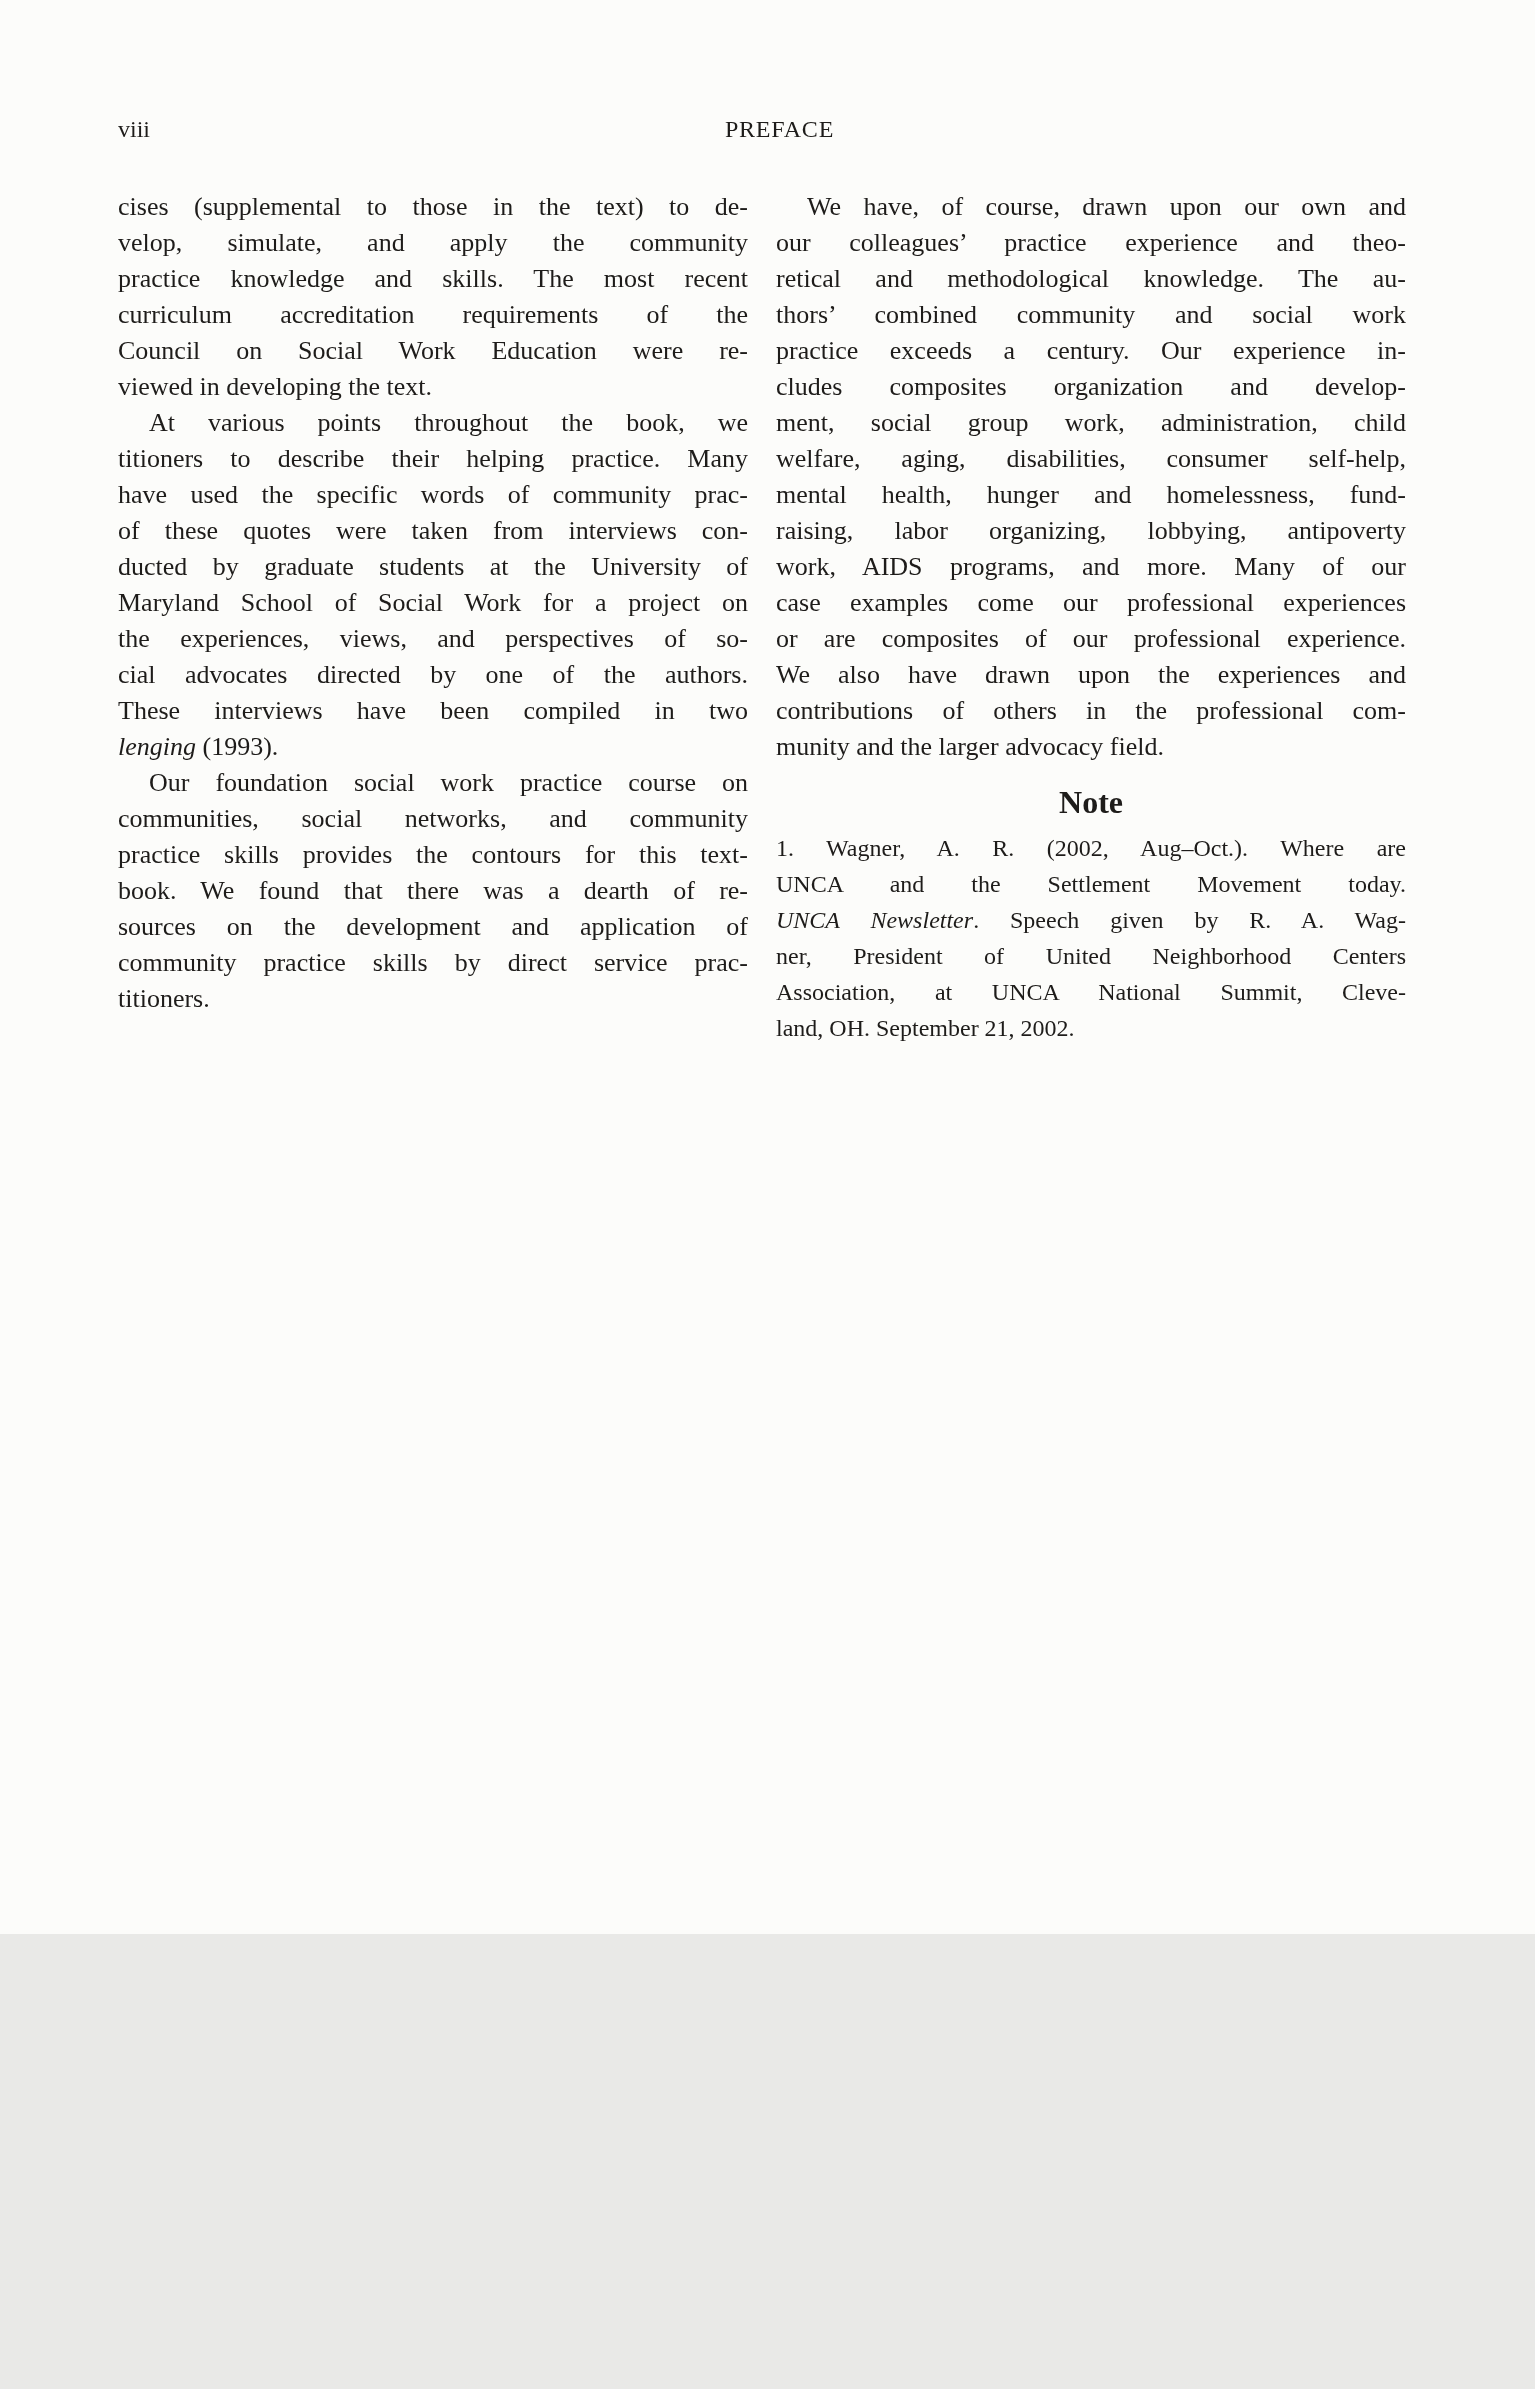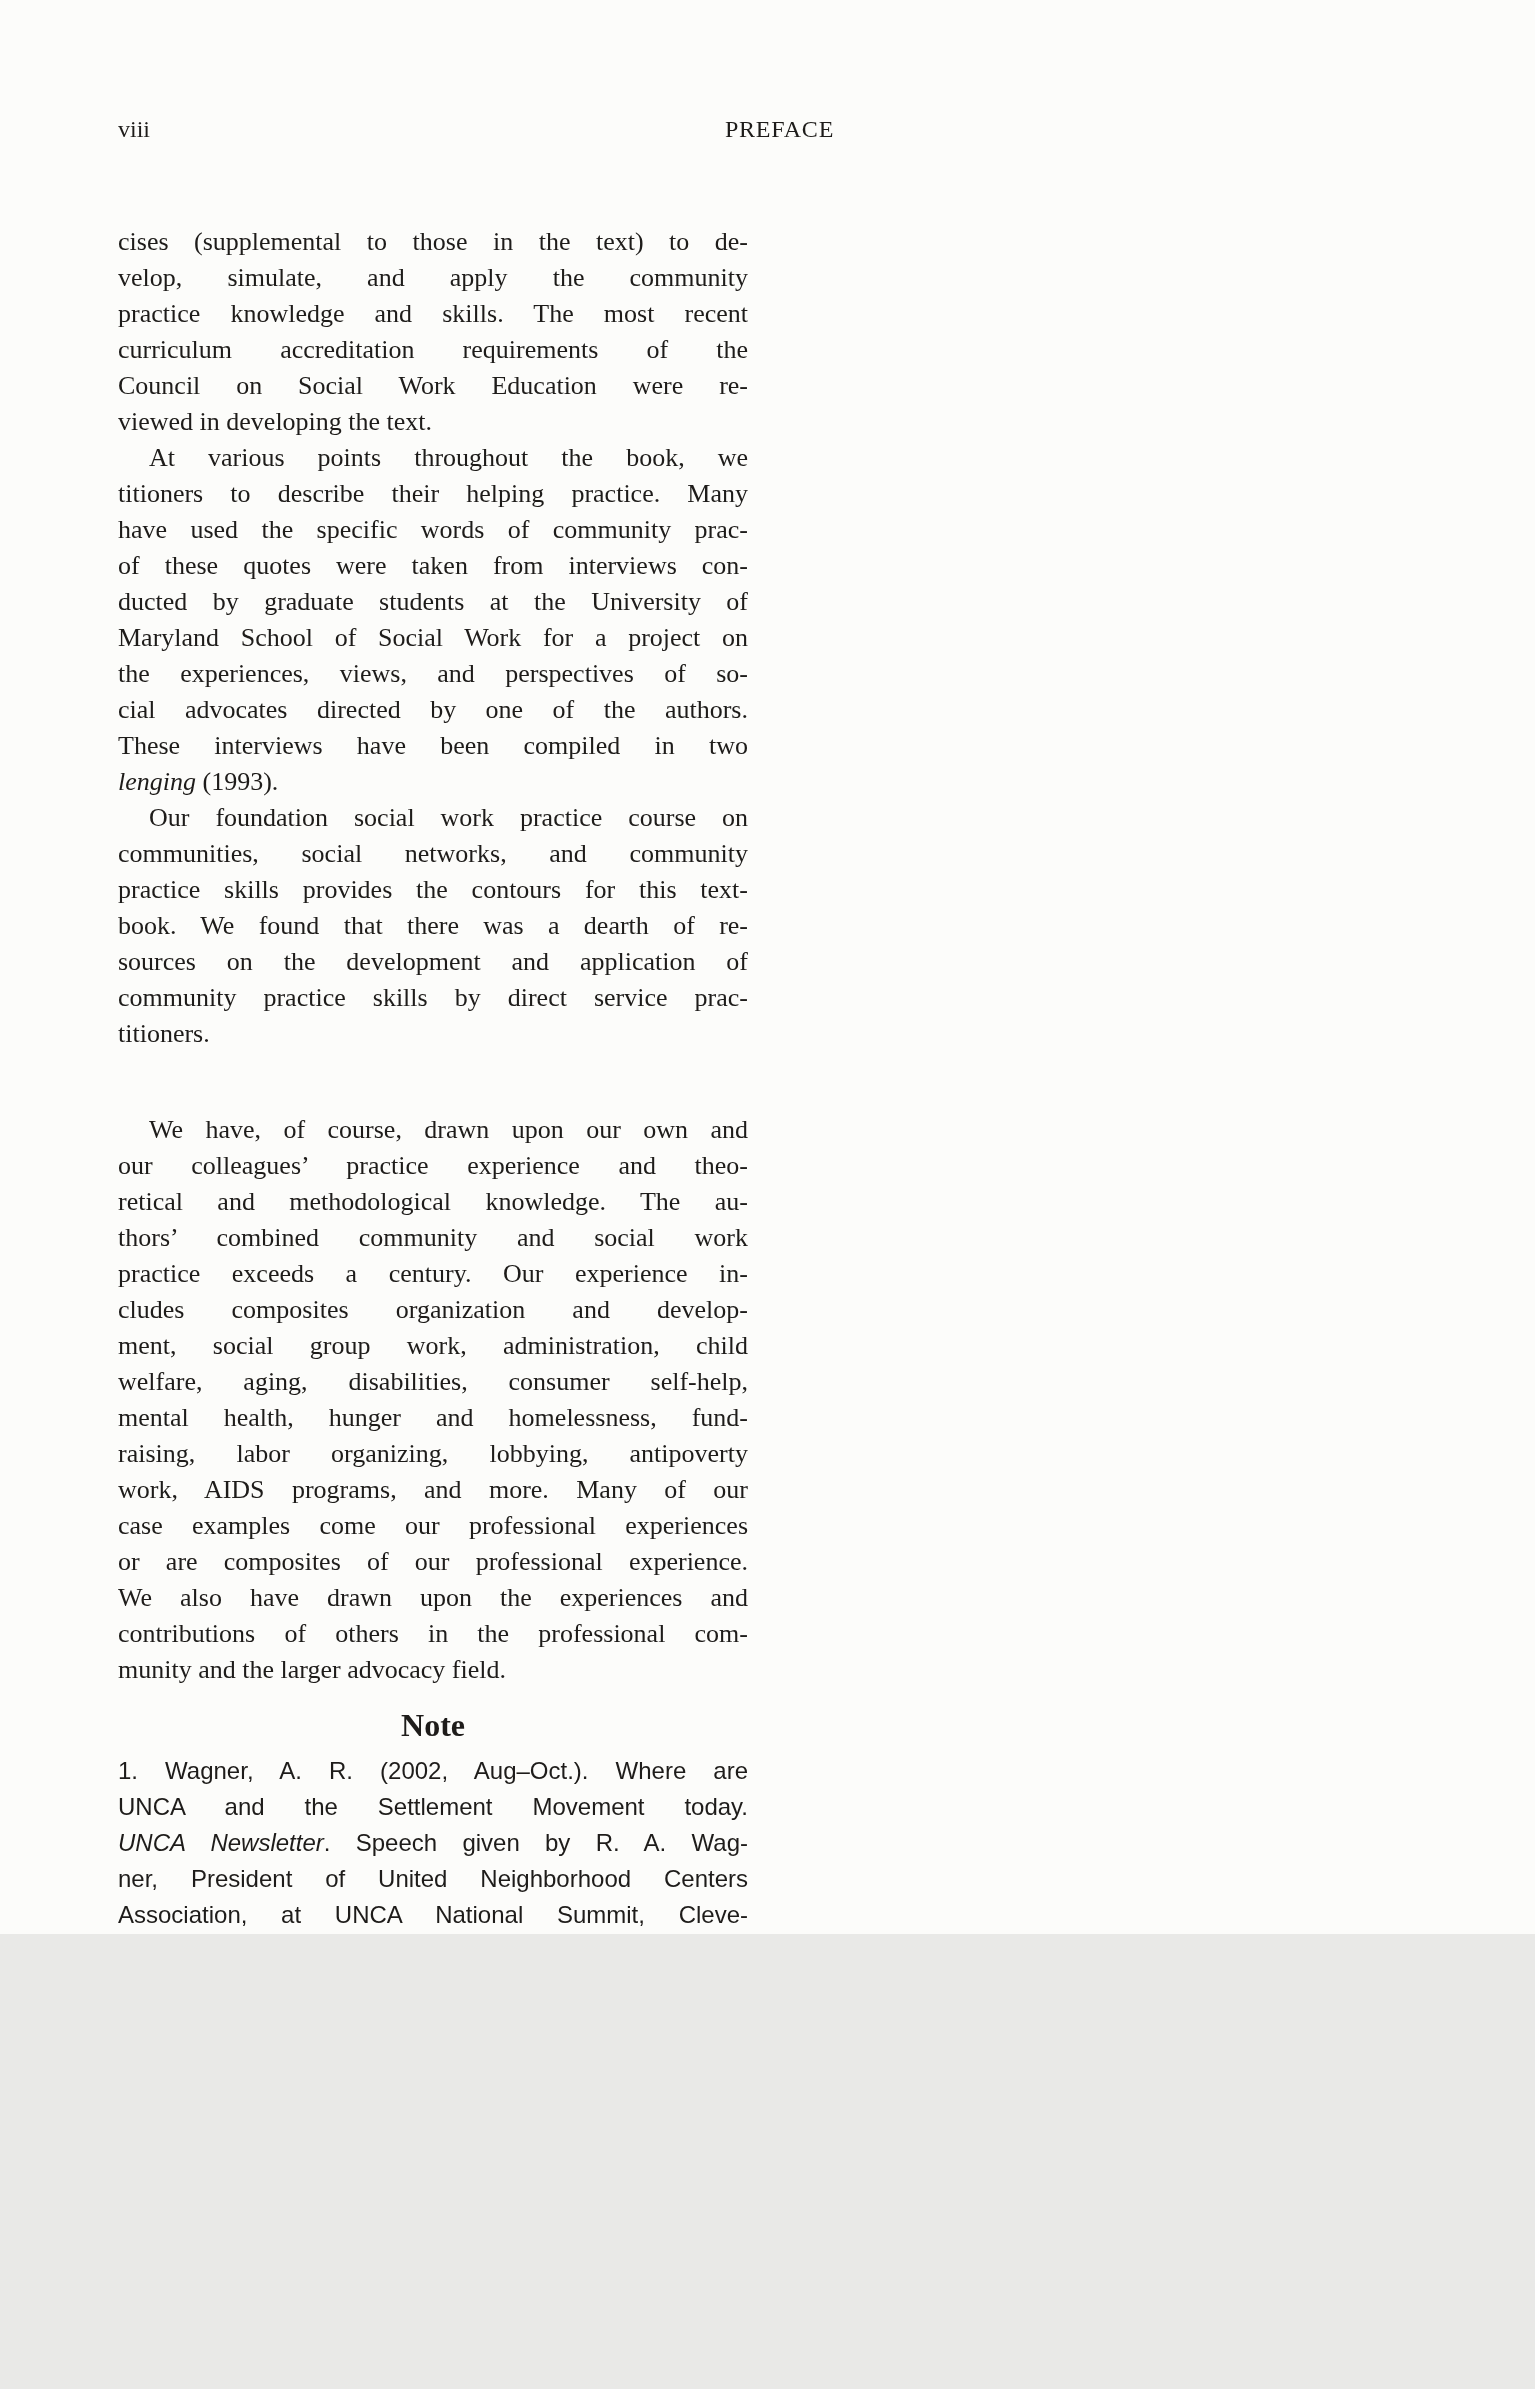--- a/index.html
+++ b/index.html
@@ -30,25 +30,24 @@
     position: absolute;
     left: 0; right: 0; top: 0;
     text-align: center;
     font-size: 24px;
     line-height: 28px;
     letter-spacing: 0.8px;
     margin-left: 24px;
   }
   .columns {
     position: absolute;
-    top: 224px; left: 118px;
+    top: 189px; left: 118px;
     width: 1317px;
     display: flex;
-    gap: 60px;
-    flex-direction: column;
+    gap: 28px;
   }
   .col { width: 630px; }
   .line {
     height: 36px;
     line-height: 36px;
     font-size: 26px;
     text-align: justify;
     
     text-align-last: justify;
     overflow: hidden;
@@ -59,21 +58,21 @@
   .line i { font-style: italic; }
   .note-heading {
     margin-top: 15px;
     height: 50px;
     line-height: 45px;
     text-align: center;
     font-weight: bold;
     font-size: 32px;
   }
   .note-block .line {
-    font-family: Liberation Sans, sans-serif;
+    font-family: Liberation Serif, serif;
     font-size: 24px;
     height: 36px;
     line-height: 36px;
   }
 </style>
 </head>
 <body>
 
 <div class="page">
 

